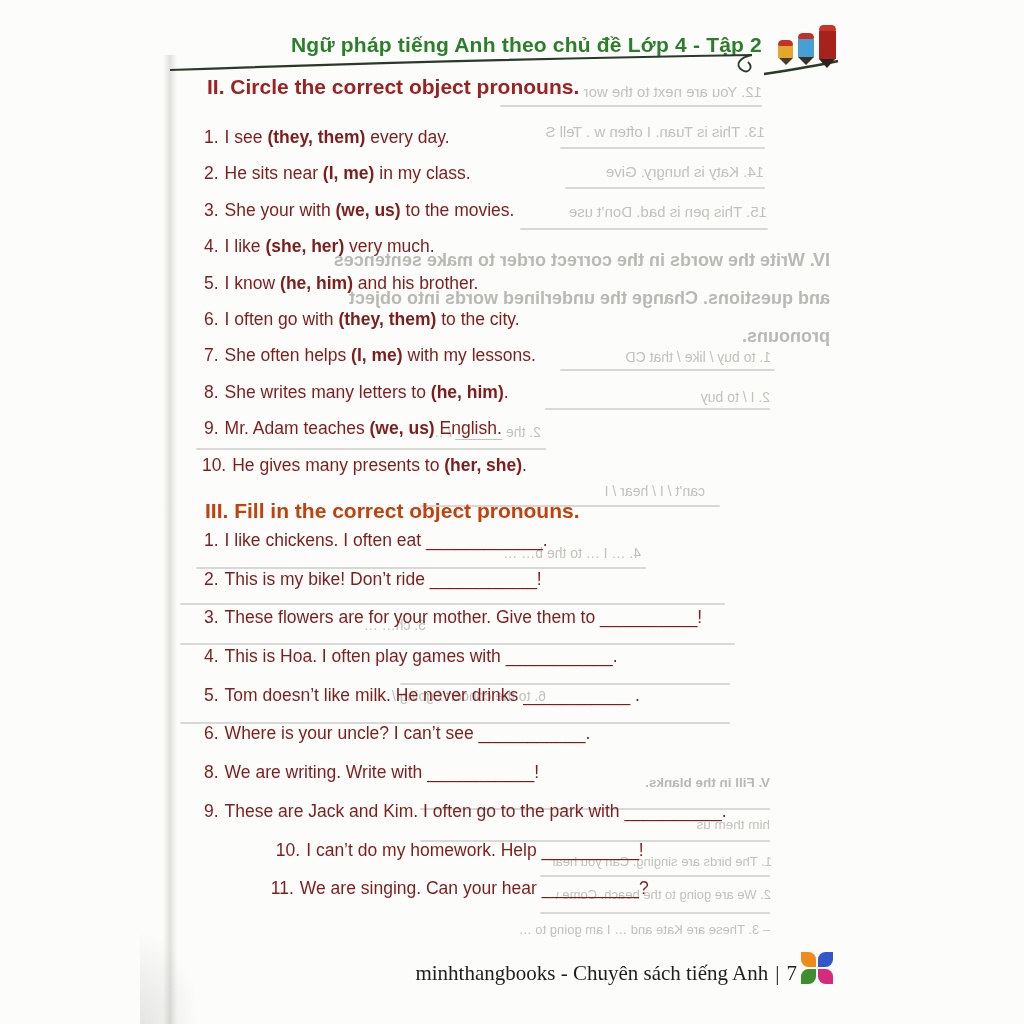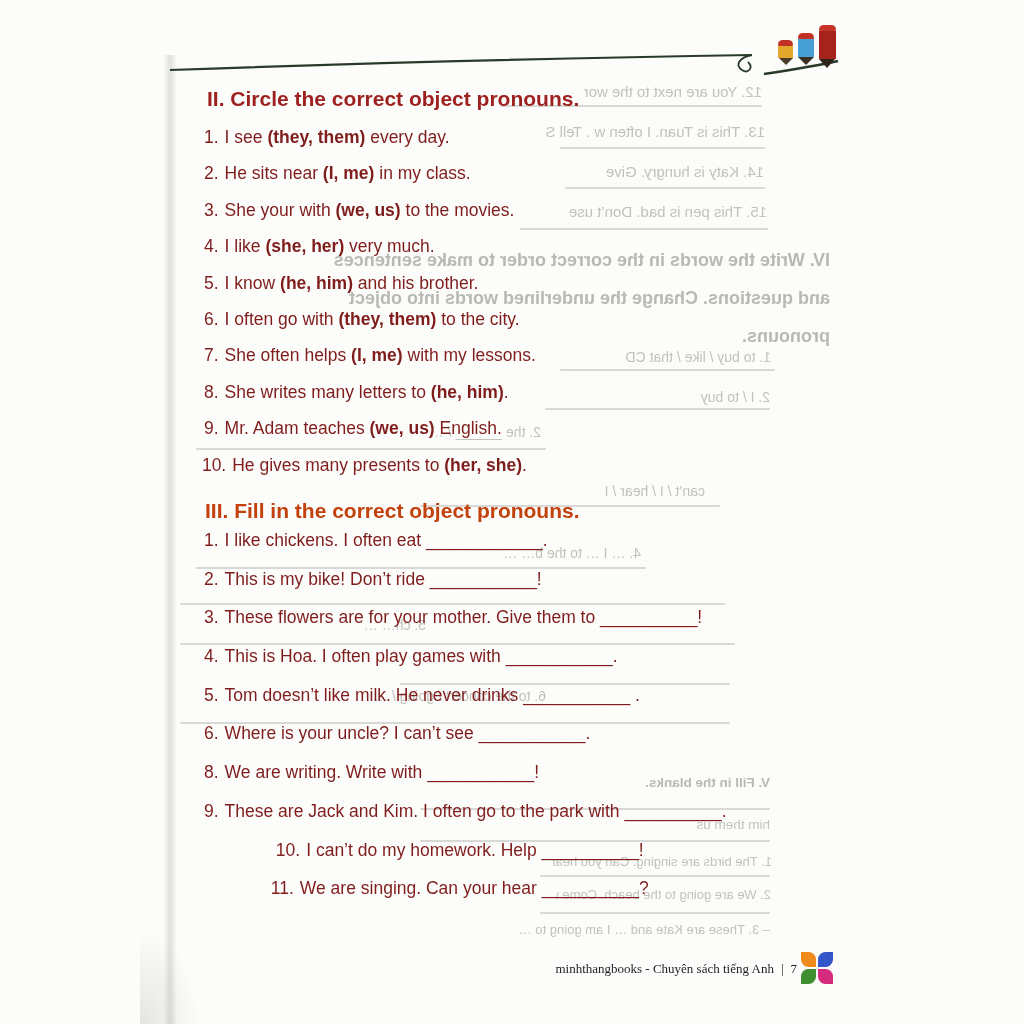--- a/index.html
+++ b/index.html
@@ -31,21 +31,21 @@
   .dd{margin-left:-11px;text-align:center;}
 
   
   .bleed{position:absolute;transform:scaleX(-1);color:rgba(138,138,132,0.52);
     filter:blur(0.4px);white-space:nowrap;overflow:hidden;text-align:left;}
   .bleed.bb{color:rgba(128,128,122,0.55);}
   .bline{position:absolute;height:2px;background:rgba(150,150,145,0.35);border-radius:1px;}
 
   
   .footer{position:absolute;top:961px;right:227px;font-family:"Liberation Serif",serif;
-    font-size:13px;color:#1e1e1e;white-space:nowrap;}
+    font-size:21px;color:#1e1e1e;white-space:nowrap;}
   .footer .sep{margin:0 7px;}
   .logo{position:absolute;left:801px;top:952px;width:34px;height:34px;}
   .petal{position:absolute;width:15px;height:15px;}
   .p-tl{left:0;top:0;border-radius:0 50% 0 50%;}
   .p-tr{left:17px;top:0;border-radius:50% 0 50% 0;}
   .p-bl{left:0;top:17px;border-radius:50% 0 50% 0;}
   .p-br{left:17px;top:17px;border-radius:0 50% 0 50%;}
 </style>
 </head>
 <body>
@@ -86,20 +86,21 @@
   <div class="bline" style="left:196px;top:567px;width:450px"></div>
   <div class="bline" style="left:180px;top:603px;width:545px"></div>
   <div class="bline" style="left:180px;top:643px;width:555px"></div>
   <div class="bline" style="left:400px;top:683px;width:330px"></div>
   <div class="bline" style="left:180px;top:722px;width:550px"></div>
   <div class="bline" style="left:420px;top:808px;width:350px"></div>
   <div class="bline" style="left:420px;top:840px;width:350px"></div>
   <div class="bline" style="left:540px;top:875px;width:230px"></div>
   <div class="bline" style="left:540px;top:912px;width:230px"></div>
 
+  <div class="hdr-title" style="color:#2b7f2b">Ngữ pháp tiếng Anh theo chủ đề Lớp 4 - Tập 2</div>
 
   <svg width="1024" height="120" style="position:absolute;left:0;top:0">
     <path d="M 170 70 C 340 64, 560 58, 752 55" stroke="#2a3a2a" stroke-width="2.2" fill="none"></path>
     <path d="M 752 55 c -12 2 -18 10 -10 15 c 6 4 12 -2 6 -8" stroke="#2a3a2a" stroke-width="1.8" fill="none"></path>
     <path d="M 764 74 C 790 70, 815 66, 838 61" stroke="#2a3a2a" stroke-width="2.6" fill="none"></path>
   </svg>
 
   <div class="pencils">
     <div class="pencil" style="left:6px;top:18px;width:15px;height:25px">
       <div class="cap" style="background:#c23126"></div>
@@ -111,21 +112,21 @@
       <div class="shaft" style="background:#46a0d6"></div>
       <div class="tip" style="border-top:8px solid #3a2f22;border-left-width:8px;border-right-width:8px"></div>
     </div>
     <div class="pencil" style="left:47px;top:3px;width:17px;height:43px">
       <div class="cap" style="background:#c9342a"></div>
       <div class="shaft" style="background:#a6231d"></div>
       <div class="tip" style="border-top:9px solid #2e2318;border-left-width:8.5px;border-right-width:8.5px"></div>
     </div>
   </div>
 
-  <h2 class="sec-h" style="left:207px;top:87px;color:#9e2121">II. Circle the correct object pronouns.</h2>
+  <h2 class="sec-h" style="left:207px;top:75px;color:#9e2121">II. Circle the correct object pronouns.</h2>
 
   <div class="list s2" style="left:204px;top:127px">
     <div class="row"><span class="num">1.</span><span>I see </span><span class="bb">(they, them)</span><span> every day.</span></div>
     <div class="row"><span class="num">2.</span><span>He sits near </span><span class="bb">(I, me)</span><span> in my class.</span></div>
     <div class="row"><span class="num">3.</span><span>She your with </span><span class="bb">(we, us)</span><span> to the movies.</span></div>
     <div class="row"><span class="num">4.</span><span>I like </span><span class="bb">(she, her)</span><span> very much.</span></div>
     <div class="row"><span class="num">5.</span><span>I know </span><span class="bb">(he, him)</span><span> and his brother.</span></div>
     <div class="row"><span class="num">6.</span><span>I often go with </span><span class="bb">(they, them)</span><span> to the city.</span></div>
     <div class="row"><span class="num">7.</span><span>She often helps </span><span class="bb">(I, me)</span><span> with my lessons.</span></div>
     <div class="row"><span class="num">8.</span><span>She writes many letters to </span><span class="bb">(he, him)</span><span>.</span></div>

